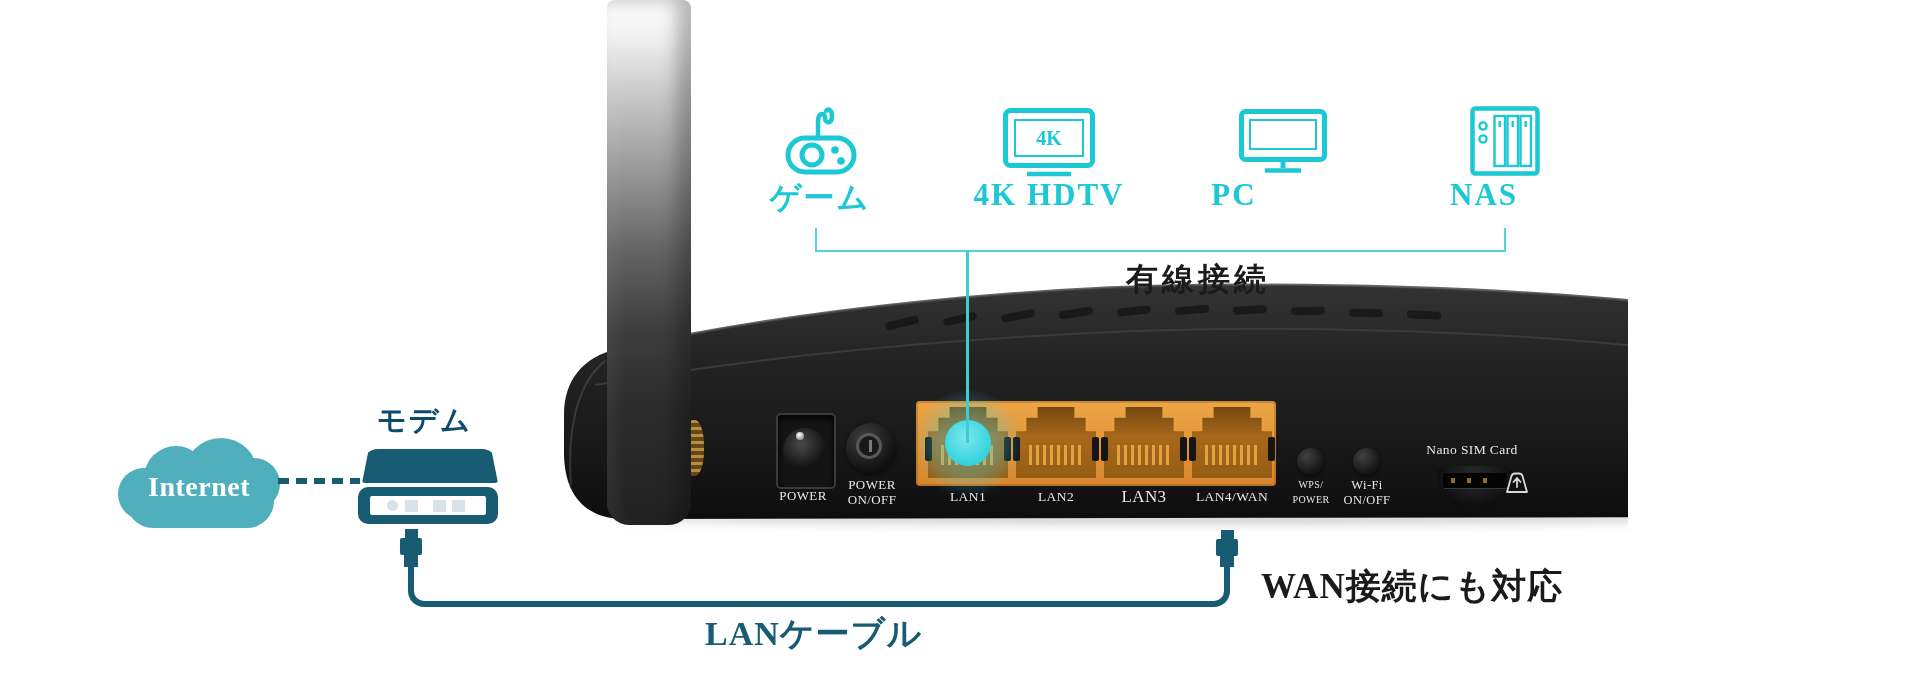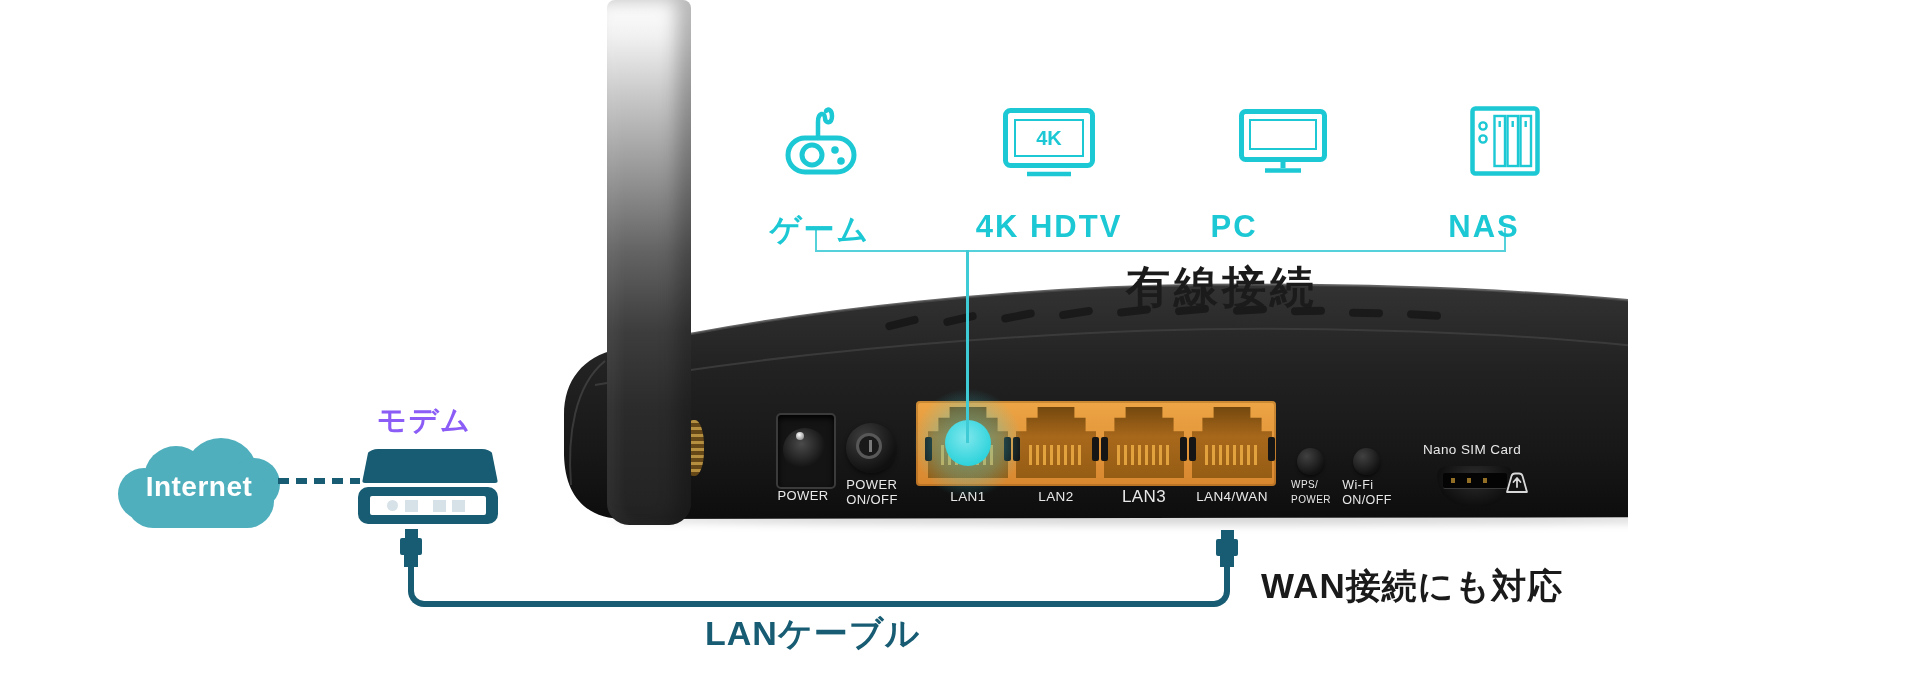--- a/index.html
+++ b/index.html
@@ -1,40 +1,40 @@
 <!DOCTYPE html>
 <html><head>
 <meta charset="utf-8">
 <style>
   html,body{margin:0;padding:0;background:#fff;}
   .canvas{position:relative;width:1628px;height:700px;background:#fff;overflow:hidden;
-          font-family:Liberation Sans, sans-serif;}
+          font-family:Liberation Serif, serif;}
   .abs{position:absolute;}
   
   .dev-label{position:absolute;top:177px;transform:translateX(-50%);font-size:31px;font-weight:bold;
-             color:#1BC8D4;letter-spacing:2px;white-space:nowrap;z-index:7;margin-top:32px;}
+             color:#1BC8D4;letter-spacing:2px;white-space:nowrap;z-index:7;}
   
   .cy-line{position:absolute;background:#55D1DB;z-index:6;}
-  .wired-text{position:absolute;left:1126px;top:258px;font-size:44px;font-weight:bold;color:#1b1b1b;
+  .wired-text{position:absolute;left:1126px;top:258px;font-size:32px;font-weight:bold;color:#1b1b1b;
               letter-spacing:4px;z-index:7;white-space:nowrap;}
   
   .router-svg{position:absolute;left:555px;top:275px;z-index:1;}
   .bottom-shadow{position:absolute;left:610px;top:513px;width:1140px;height:12px;border-radius:50%;
                  background:rgba(0,0,0,.16);filter:blur(4px);z-index:0;}
   .ant{position:absolute;top:0;z-index:3;}
   .antL{left:607px;width:84px;height:525px;border-radius:8px 8px 22px 22px;
         background:linear-gradient(180deg,rgba(255,255,255,0) 0%,rgba(238,238,238,.85) 7%,#c9c9c9 18%,#9a9a9a 32%,#636363 48%,#3d3d3d 63%,#2b2b2b 78%,#222 100%);
         box-shadow:inset -14px 0 18px rgba(0,0,0,.28),inset 10px 0 14px rgba(255,255,255,.06);}
   .antR{left:1647px;width:86px;height:512px;border-radius:8px 8px 24px 24px;
         background:linear-gradient(180deg,rgba(255,255,255,0) 0%,rgba(230,230,230,.9) 5%,#bdbdbd 14%,#8d8d8d 27%,#5c5c5c 42%,#383838 58%,#262626 75%,#1f1f1f 100%);
         box-shadow:inset -14px 0 18px rgba(0,0,0,.3),inset 10px 0 14px rgba(255,255,255,.05);}
   .gold{position:absolute;z-index:2;border-radius:45%;
         background:repeating-linear-gradient(0deg,#6e4d18 0 4px,#c79c45 4px 7px);opacity:.9;}
   .panel-lbl{position:absolute;transform:translateX(-50%);color:#e8e8e8;font-size:13px;
-             text-align:left;line-height:15px;z-index:4;white-space:nowrap;letter-spacing:.4px;}
+             text-align:center;line-height:15px;z-index:4;white-space:nowrap;letter-spacing:.4px;}
   .pwr-jack{position:absolute;left:776px;top:413px;width:56px;height:72px;background:#141414;
             border:2px solid #3b3b3b;border-radius:5px;box-shadow:inset 0 3px 6px #000;z-index:4;}
   .pwr-barrel{position:absolute;left:5px;top:13px;width:44px;height:44px;border-radius:50%;
               background:radial-gradient(circle at 42% 36%,#4a4a4a,#141414 62%);}
   .pwr-pin{position:absolute;left:18px;top:17px;width:8px;height:8px;border-radius:50%;
            background:radial-gradient(circle at 40% 35%,#fff,#9a9a9a 70%);}
   .btn-big{position:absolute;left:846px;top:423px;width:50px;height:50px;border-radius:50%;z-index:4;
            background:radial-gradient(circle at 36% 30%,#3e3e3e,#101010 72%);box-shadow:0 2px 4px rgba(0,0,0,.55);}
   .btn-big .ring{position:absolute;left:10px;top:10px;width:26px;height:26px;border-radius:50%;
            border:3px solid #585858;background:#191919;box-sizing:border-box;}
@@ -232,21 +232,21 @@
     <div class="cloud-part" style="left:26px;top:8px;width:64px;height:64px"></div>
     <div class="cloud-part" style="left:66px;top:0;width:74px;height:74px"></div>
     <div class="cloud-part" style="left:110px;top:20px;width:52px;height:52px"></div>
     <div class="cloud-part" style="left:8px;top:36px;width:148px;height:54px;border-radius:27px"></div>
   </div>
   <div class="cloud-text">Internet</div>
 
   <div class="abs" style="left:278px;top:478px;width:82px;height:6px;z-index:5;
               background:repeating-linear-gradient(90deg,#175C73 0 11px,rgba(0,0,0,0) 11px 18px)"></div>
 
-  <div class="big-note" style="left:377px;top:401px;font-size:29px;color:#8b5cf6;letter-spacing:2px">モデム</div>
+  <div class="big-note" style="left:377px;top:401px;font-size:29px;color:#0c4a6e;letter-spacing:2px">モデム</div>
   <div class="modem-top"></div>
   <div class="modem-body">
     <div class="led-strip">
       <div class="led" style="left:17px;width:11px;height:11px;border-radius:50%"></div>
       <div class="led" style="left:35px;width:13px;height:12px"></div>
       <div class="led" style="left:63px;width:13px;height:12px"></div>
       <div class="led" style="left:82px;width:13px;height:12px"></div>
     </div>
   </div>
 

